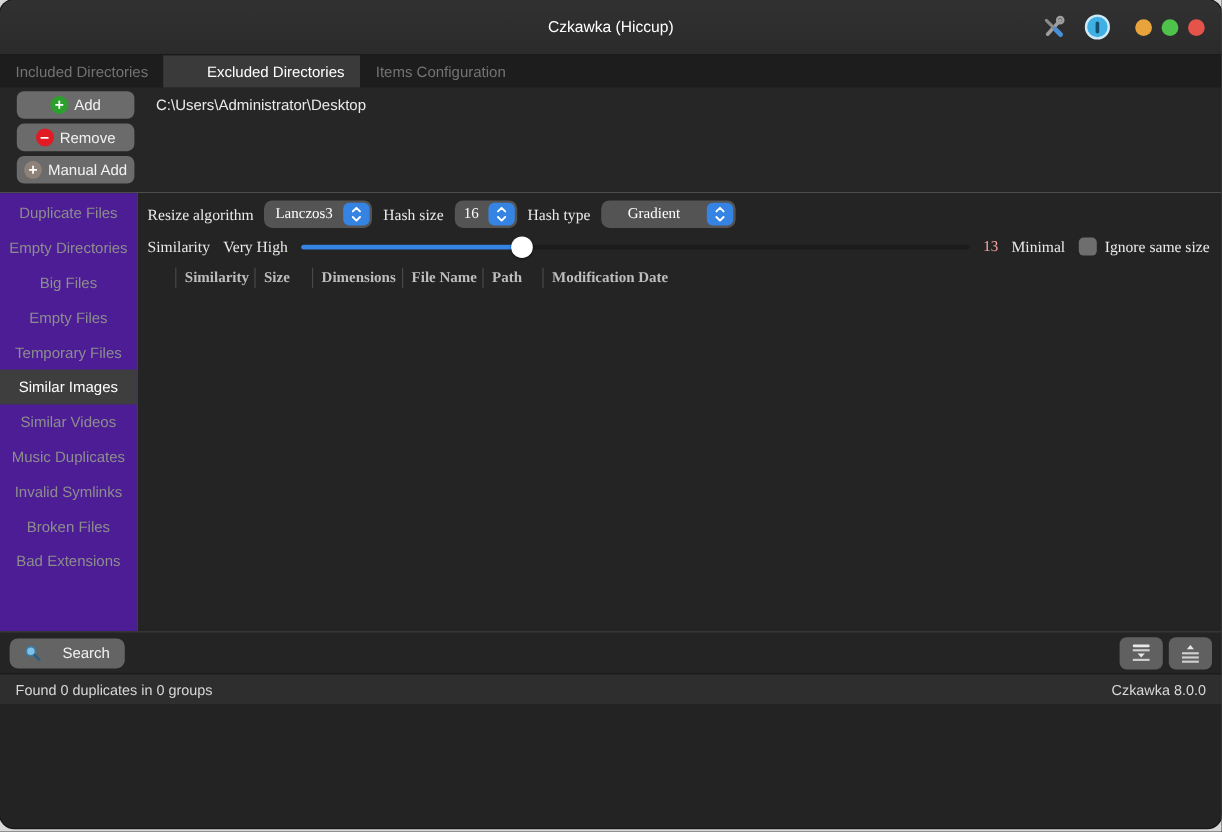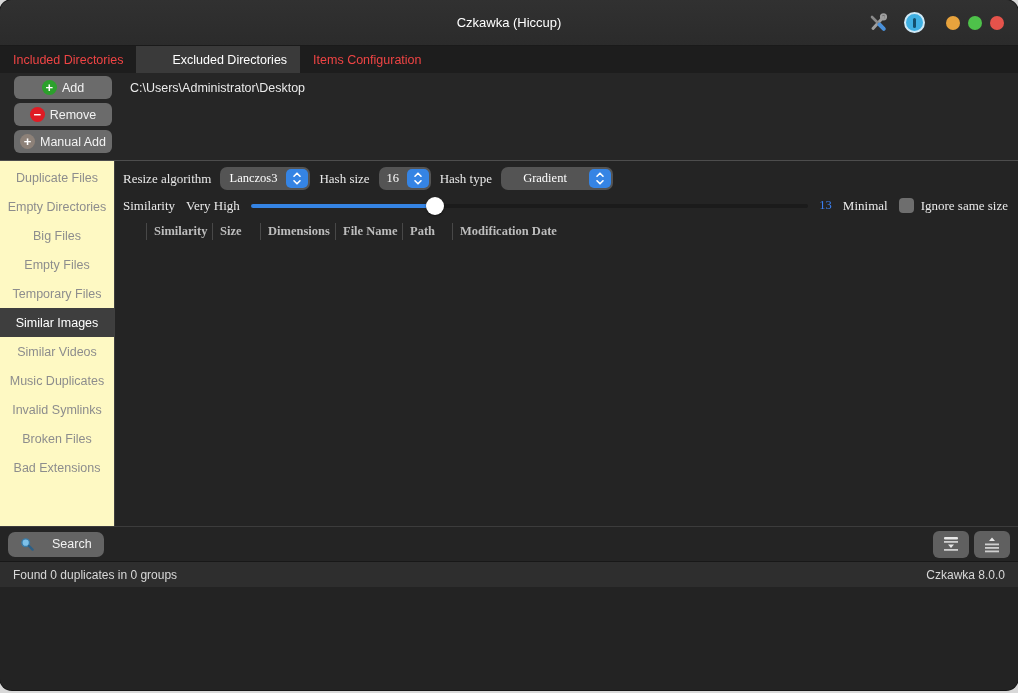--- a/index.html
+++ b/index.html
@@ -42,21 +42,21 @@
   .win-dots { display: flex; gap: 8px; margin-left: 8px; }
   .dot { width: 14px; height: 14px; border-radius: 50%; cursor: pointer; }
   
   .tabbar {
     height: 27px; flex: 0 0 27px;
     background: #1d1d1d;
     display: flex; align-items: stretch;
   }
   .tab {
     padding: 0 13px; display: flex; align-items: center;
-    font-size: 12.5px; color: #ef4444; cursor: pointer; white-space: nowrap;
+    font-size: 12.5px; color: #737373; cursor: pointer; white-space: nowrap;
   }
   .tab.active { background: #3a3a3a; color: #ffffff; padding-left: 36px; }
   
   .dir-panel {
     height: 88px; flex: 0 0 88px;
     background: #262626;
     border-bottom: 1px solid #4d4d4d;
     display: flex;
   }
   .dir-buttons { width: 120px; padding: 3px 8px 0 14px; display: flex; flex-direction: column; gap: 4px; }
@@ -73,21 +73,21 @@
     color: #ffffff; font-size: 13px; font-weight: bold; line-height: 13px;
   }
   .dir-list { flex: 1; padding: 6px 0 0 4px; }
   .path-item { color: #eaeaea; font-size: 12.5px; padding: 2px 6px; cursor: default; }
   
   .main { flex: 0 0 365px; height: 365px; display: flex; background: #242424; }
   .sidebar {
     width: 115px; flex: 0 0 115px;
     border-right: 1px solid #3f3f3f;
     padding-top: 2px;
-    background: #fef9c3;
+    background: #4c1d95;
   }
   .side-item {
     height: 29px; display: flex; align-items: center; justify-content: center;
     color: #8d8d8d; font-size: 12.5px; cursor: pointer; white-space: nowrap;
   }
   .side-item.selected { background: #3e3e3e; color: #ffffff; }
   .content { flex: 1; display: flex; flex-direction: column; padding-top: 3px; font-family: Liberation Serif, serif; }
   
   .config-row {
     height: 29px; display: flex; align-items: center;
@@ -115,21 +115,21 @@
   }
   .slider-fill {
     position: absolute; left: 0; top: 7px; height: 4px;
     background: #3584e4; border-radius: 2px;
   }
   .slider-handle {
     position: absolute; top: 0; width: 18px; height: 18px;
     background: #ffffff; border-radius: 50%;
     box-shadow: 0 1px 2px rgba(0,0,0,0.5);
   }
-  .sim-value { color: #3b82f6; font-size: 12.5px; }
+  .sim-value { color: #fca5a5; font-size: 12.5px; }
   .checkbox {
     width: 15px; height: 15px; background: #6e6e6e; border-radius: 4px; cursor: pointer;
   }
   
   .table-header {
     height: 23px; display: flex; align-items: center;
     color: #bdbdbd; font-size: 12.5px; font-weight: bold; margin-top: 2px;
   }
   .th { height: 17px; display: flex; align-items: center; padding-left: 7px; border-left: 1px solid #484848; cursor: pointer; }
   .th.c0 { width: 31px; border-left: none; cursor: default; }

